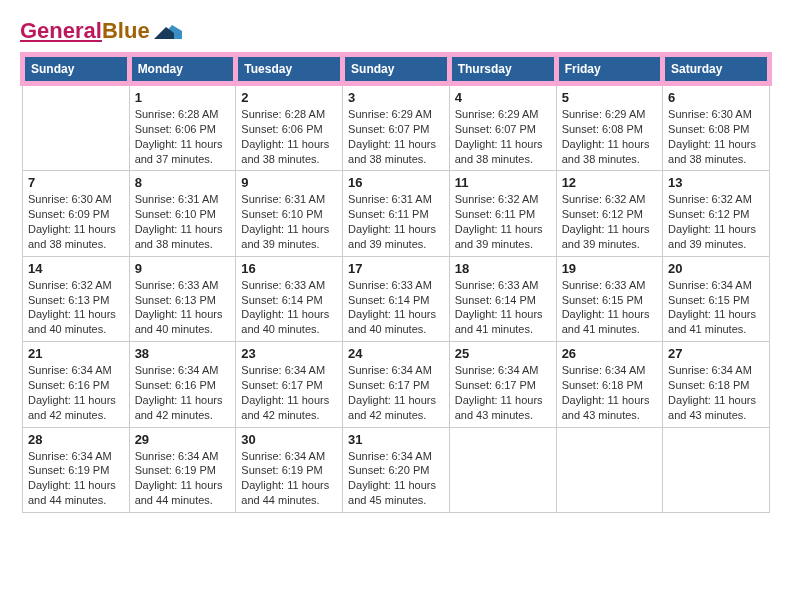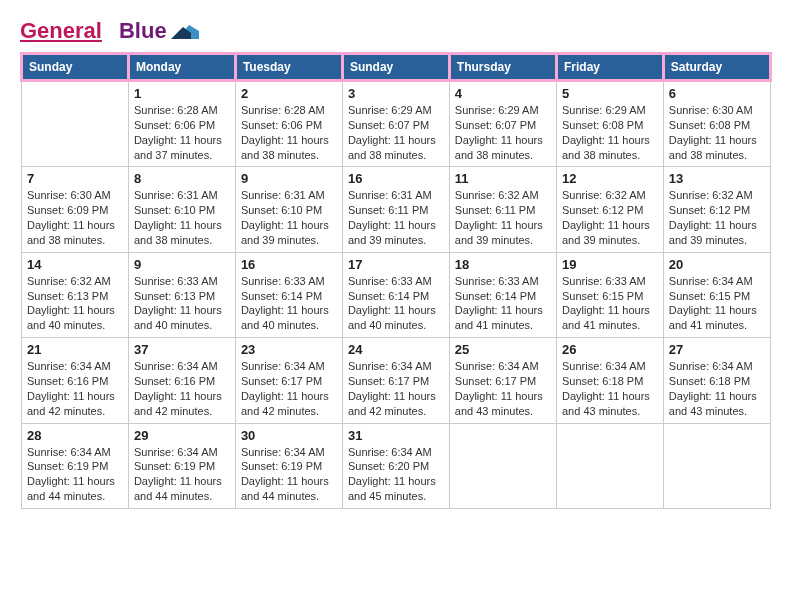--- a/index.html
+++ b/index.html
@@ -38,21 +38,21 @@
       border-collapse: collapse;
       font-size: 11px;
     }
     .calendar th {
       background: #2a6099;
       color: #fff;
       text-align: left;
       padding: 5px 6px;
       font-size: 12px;
       font-weight: bold;
-      border: 3px solid #f9a8d4;
+      border: 5px solid #f9a8d4;
     }
     .calendar td {
       border: 1px solid #ccc;
       vertical-align: top;
       padding: 4px 5px;
       width: 108px;
       min-height: 85px;
       height: 85px;
     }
     .day-number {
@@ -71,21 +71,21 @@
       background: #fff;
     }
   </style>
 </head>
 <body>
 
 <div class="header">
   <div class="logo">
     <div style="display:flex; align-items:center; gap:4px;">
       <div style="font-size:22px; font-weight:bold; color:#1a3a5c; line-height:1;">
-        <span style="color:#be185d;text-decoration:underline;">General</span><span style="color:#701a75;padding-left:17px;">Blue</span>
+        <span style="color:#be185d;text-decoration:underline;">General</span><span style="color:#a16207;">Blue</span>
       </div>
       <svg width="28" height="20" viewBox="0 0 28 20">
         <polygon points="6,18 18,4 28,10 28,18" fill="#3a8fc4"></polygon>
         <polygon points="0,18 12,6 20,12 20,18" fill="#1a3a5c"></polygon>
       </svg>
     </div>
   </div>
   <div class="title-block">
     <div class="month-title"></div>
     <div class="location-title"></div>
@@ -254,21 +254,21 @@
       </tr>
       <tr>
         <td>
           <span class="day-number">21</span>
           <div class="day-info" style="white-space: pre-line;">Sunrise: 6:34 AM
 Sunset: 6:16 PM
 Daylight: 11 hours
 and 42 minutes.</div>
         </td>
         <td>
-          <span class="day-number">37</span>
+          <span class="day-number">38</span>
           <div class="day-info" style="white-space: pre-line;">Sunrise: 6:34 AM
 Sunset: 6:16 PM
 Daylight: 11 hours
 and 42 minutes.</div>
         </td>
         <td>
           <span class="day-number">23</span>
           <div class="day-info" style="white-space: pre-line;">Sunrise: 6:34 AM
 Sunset: 6:17 PM
 Daylight: 11 hours

